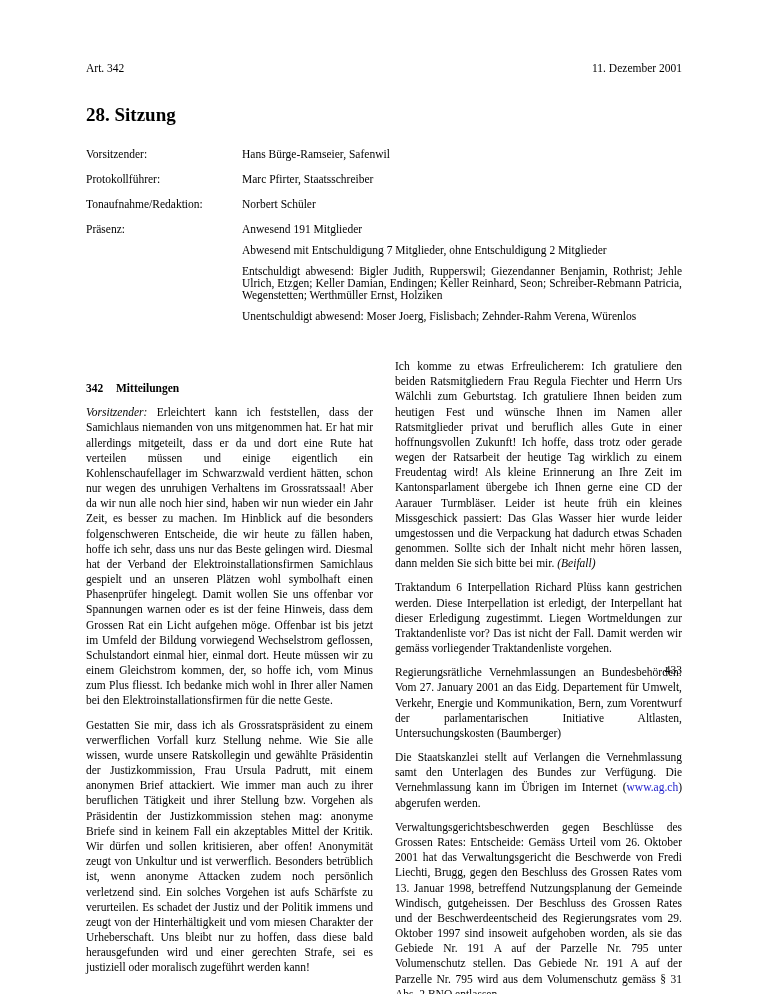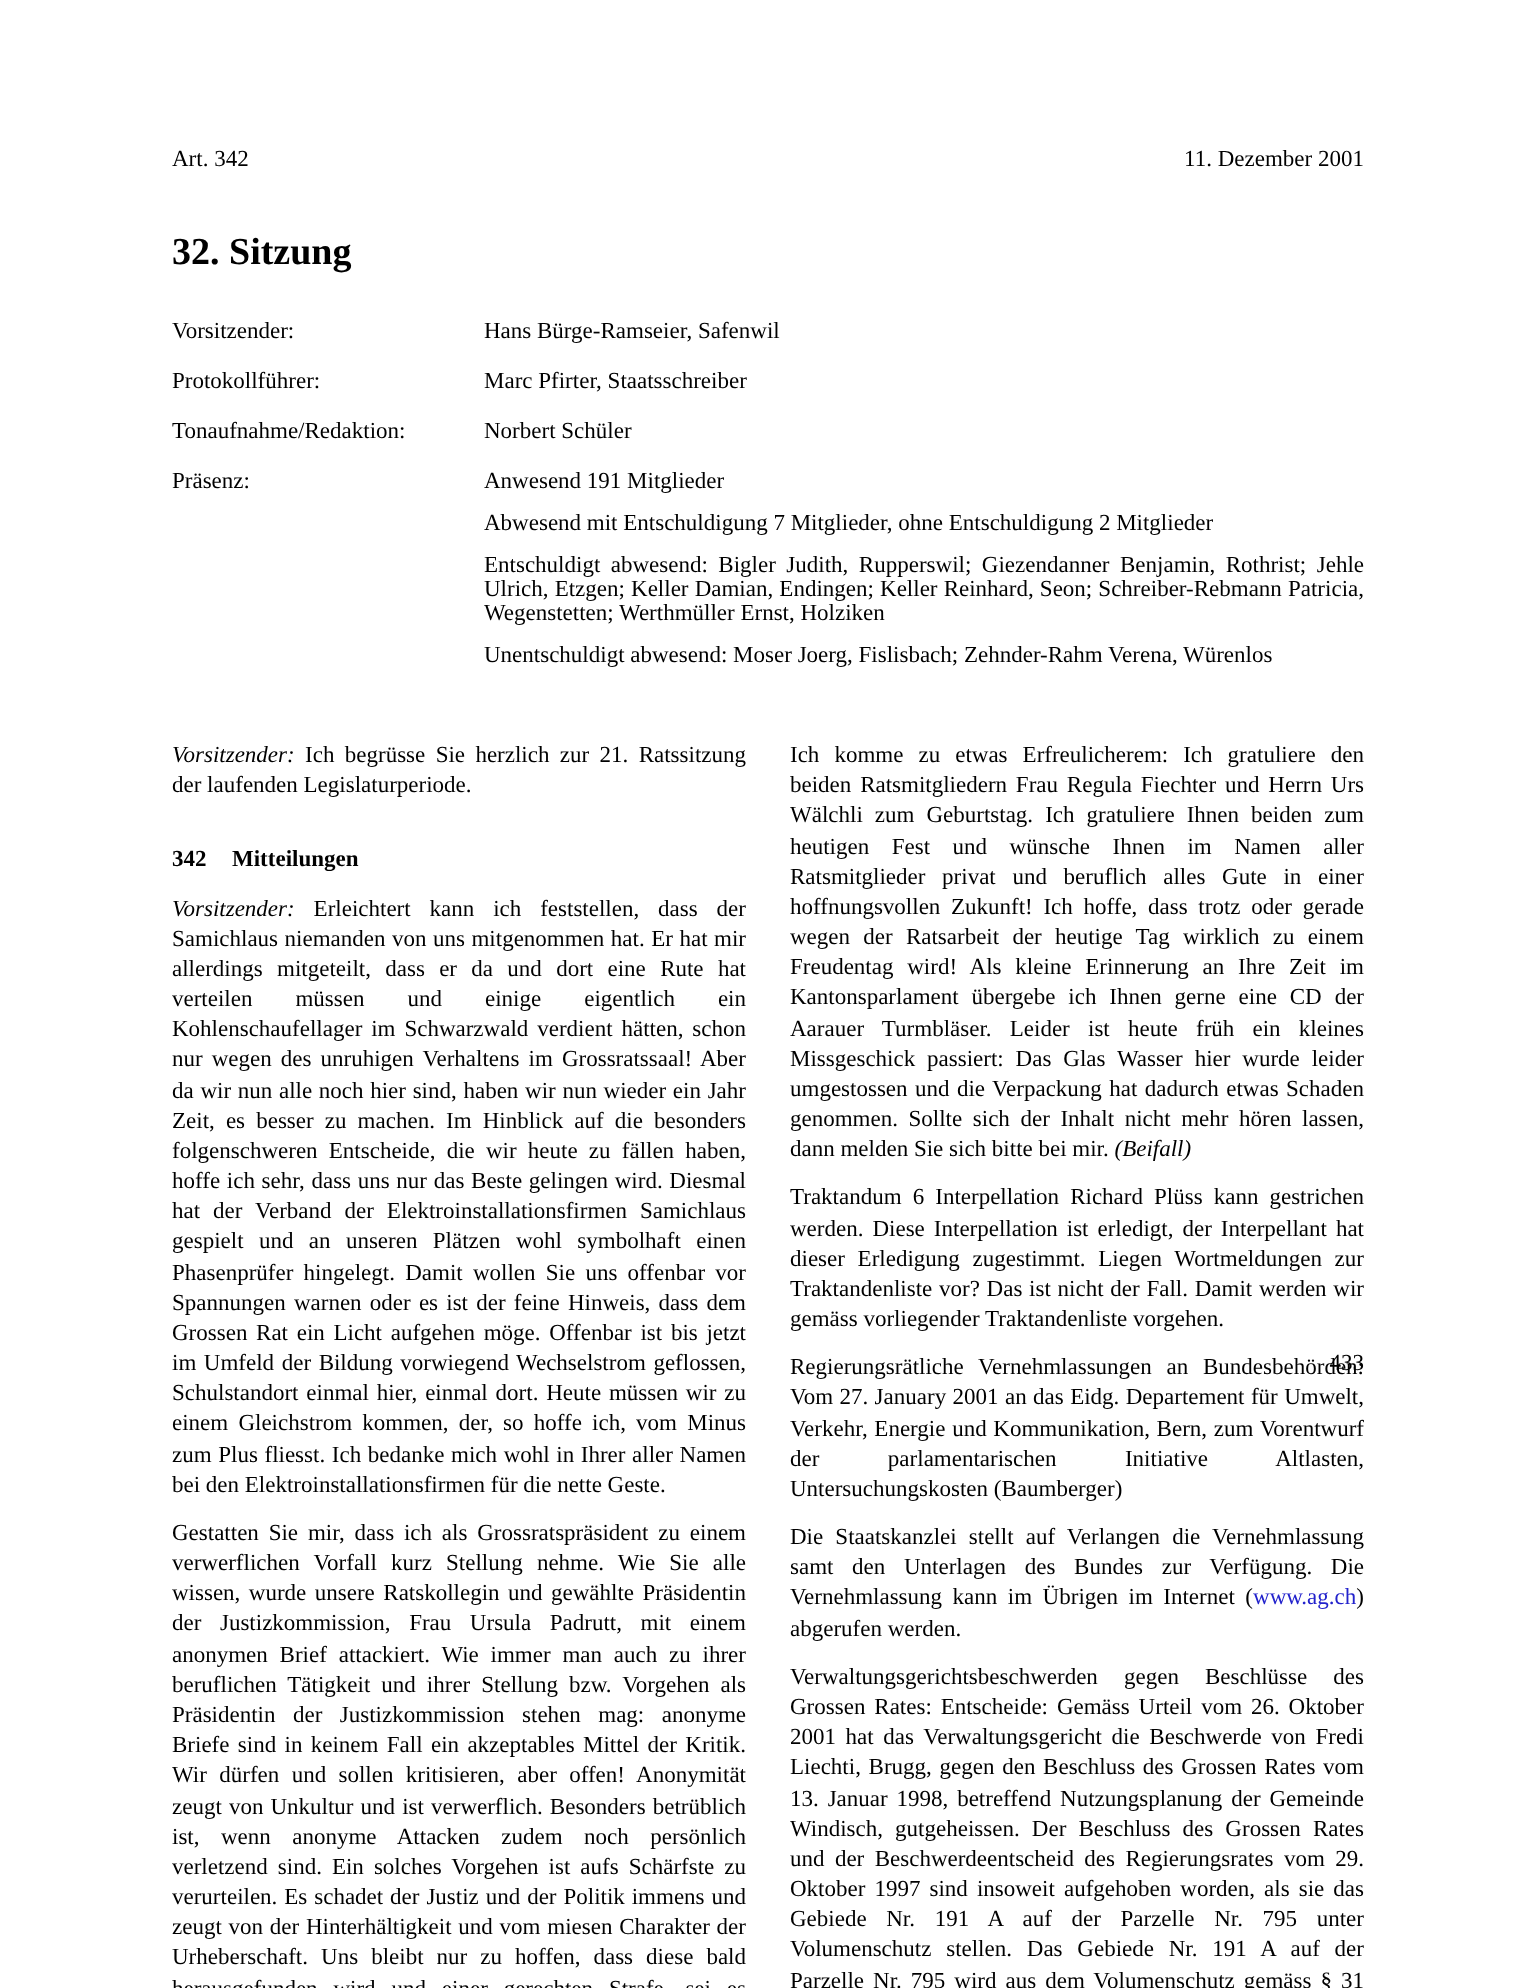--- a/index.html
+++ b/index.html
@@ -10,21 +10,21 @@
   body {
     width: 768px;
     height: 994px;
     font-family: "Liberation Serif", serif;
     color: #000000;
     position: relative;
     overflow: hidden;
   }
   .page {
     position: absolute;
-    left: 0; top: 12px;
+    left: 0; top: 0;
     width: 768px;
     height: 728px;
     padding: 0;
   }
   .content {
     position: absolute;
     left: 86px;
     top: 62px;
     width: 596px;
   }
@@ -113,21 +113,21 @@
 
 <div class="page">
   <div class="content">
 
     <div class="header-row">
       <span>Art. 342</span>
       <span>11. Dezember 2001</span>
     </div>
 
     <div class="title-row">
-      <div class="title-left">32. Sitzung</div>
+      <div class="title-left">28. Sitzung</div>
     </div>
 
     <table class="meta-table">
       <tbody>
           <tr>
         <td class="meta-label">Vorsitzender:</td>
         <td class="meta-value-block">
           <p>Hans Bürge-Ramseier, Safenwil</p>
         </td>
       </tr>
@@ -151,21 +151,20 @@
           <p>Entschuldigt abwesend: Bigler Judith, Rupperswil; Giezendanner Benjamin, Rothrist; Jehle Ulrich, Etzgen; Keller Damian, Endingen; Keller Reinhard, Seon; Schreiber-Rebmann Patricia, Wegenstetten; Werthmüller Ernst, Holziken</p>
           <p>Unentschuldigt abwesend: Moser Joerg, Fislisbach; Zehnder-Rahm Verena, Würenlos</p>
         </td>
       </tr>
     </tbody>
       </table>
 
     <div class="columns">
 
       <div class="col">
-        <p><span class="italic">Vorsitzender:</span><span> Ich begrüsse Sie herzlich zur 21. Ratssitzung der laufenden Legislaturperiode.</span></p>
 
         <div class="section-head">
           <span class="num">342</span><span>Mitteilungen</span>
         </div>
 
         <p><span class="italic">Vorsitzender:</span><span> Erleichtert kann ich feststellen, dass der Samichlaus niemanden von uns mitgenommen hat. Er hat mir allerdings mitgeteilt, dass er da und dort eine Rute hat verteilen müssen und einige eigentlich ein Kohlenschaufellager im Schwarzwald verdient hätten, schon nur wegen des unruhigen Verhaltens im Grossratssaal! Aber da wir nun alle noch hier sind, haben wir nun wieder ein Jahr Zeit, es besser zu machen. Im Hinblick auf die besonders folgenschweren Entscheide, die wir heute zu fällen haben, hoffe ich sehr, dass uns nur das Beste gelingen wird. Diesmal hat der Verband der Elektroinstallationsfirmen Samichlaus gespielt und an unseren Plätzen wohl symbolhaft einen Phasenprüfer hingelegt. Damit wollen Sie uns offenbar vor Spannungen warnen oder es ist der feine Hinweis, dass dem Grossen Rat ein Licht aufgehen möge. Offenbar ist bis jetzt im Umfeld der Bildung vorwiegend Wechselstrom geflossen, Schulstandort einmal hier, einmal dort. Heute müssen wir zu einem Gleichstrom kommen, der, so hoffe ich, vom Minus zum Plus fliesst. Ich bedanke mich wohl in Ihrer aller Namen bei den Elektroinstallationsfirmen für die nette Geste.</span></p>
 
         <p>Gestatten Sie mir, dass ich als Grossratspräsident zu einem verwerflichen Vorfall kurz Stellung nehme. Wie Sie alle wissen, wurde unsere Ratskollegin und gewählte Präsidentin der Justizkommission, Frau Ursula Padrutt, mit einem anonymen Brief attackiert. Wie immer man auch zu ihrer beruflichen Tätigkeit und ihrer Stellung bzw. Vorgehen als Präsidentin der Justizkommission stehen mag: anonyme Briefe sind in keinem Fall ein akzeptables Mittel der Kritik. Wir dürfen und sollen kritisieren, aber offen! Anonymität zeugt von Unkultur und ist verwerflich. Besonders betrüblich ist, wenn anonyme Attacken zudem noch persönlich verletzend sind. Ein solches Vorgehen ist aufs Schärfste zu verurteilen. Es schadet der Justiz und der Politik immens und zeugt von der Hinterhältigkeit und vom miesen Charakter der Urheberschaft. Uns bleibt nur zu hoffen, dass diese bald herausgefunden wird und einer gerechten Strafe, sei es justiziell oder moralisch zugeführt werden kann!</p>
       </div>
 

